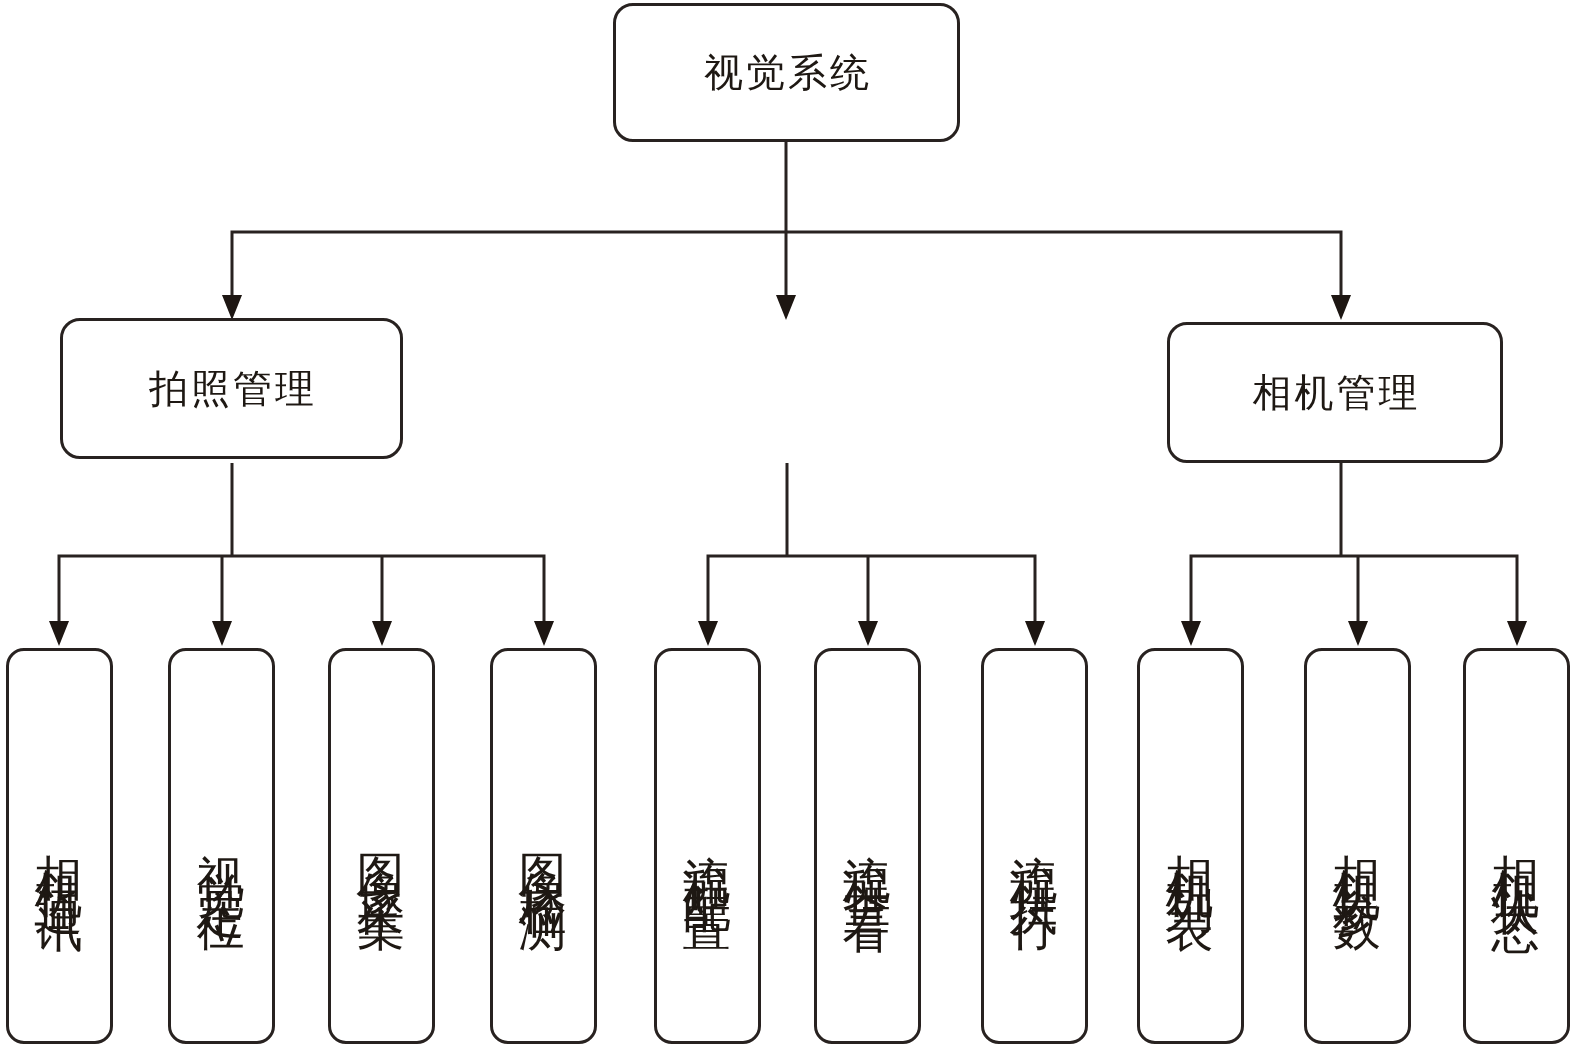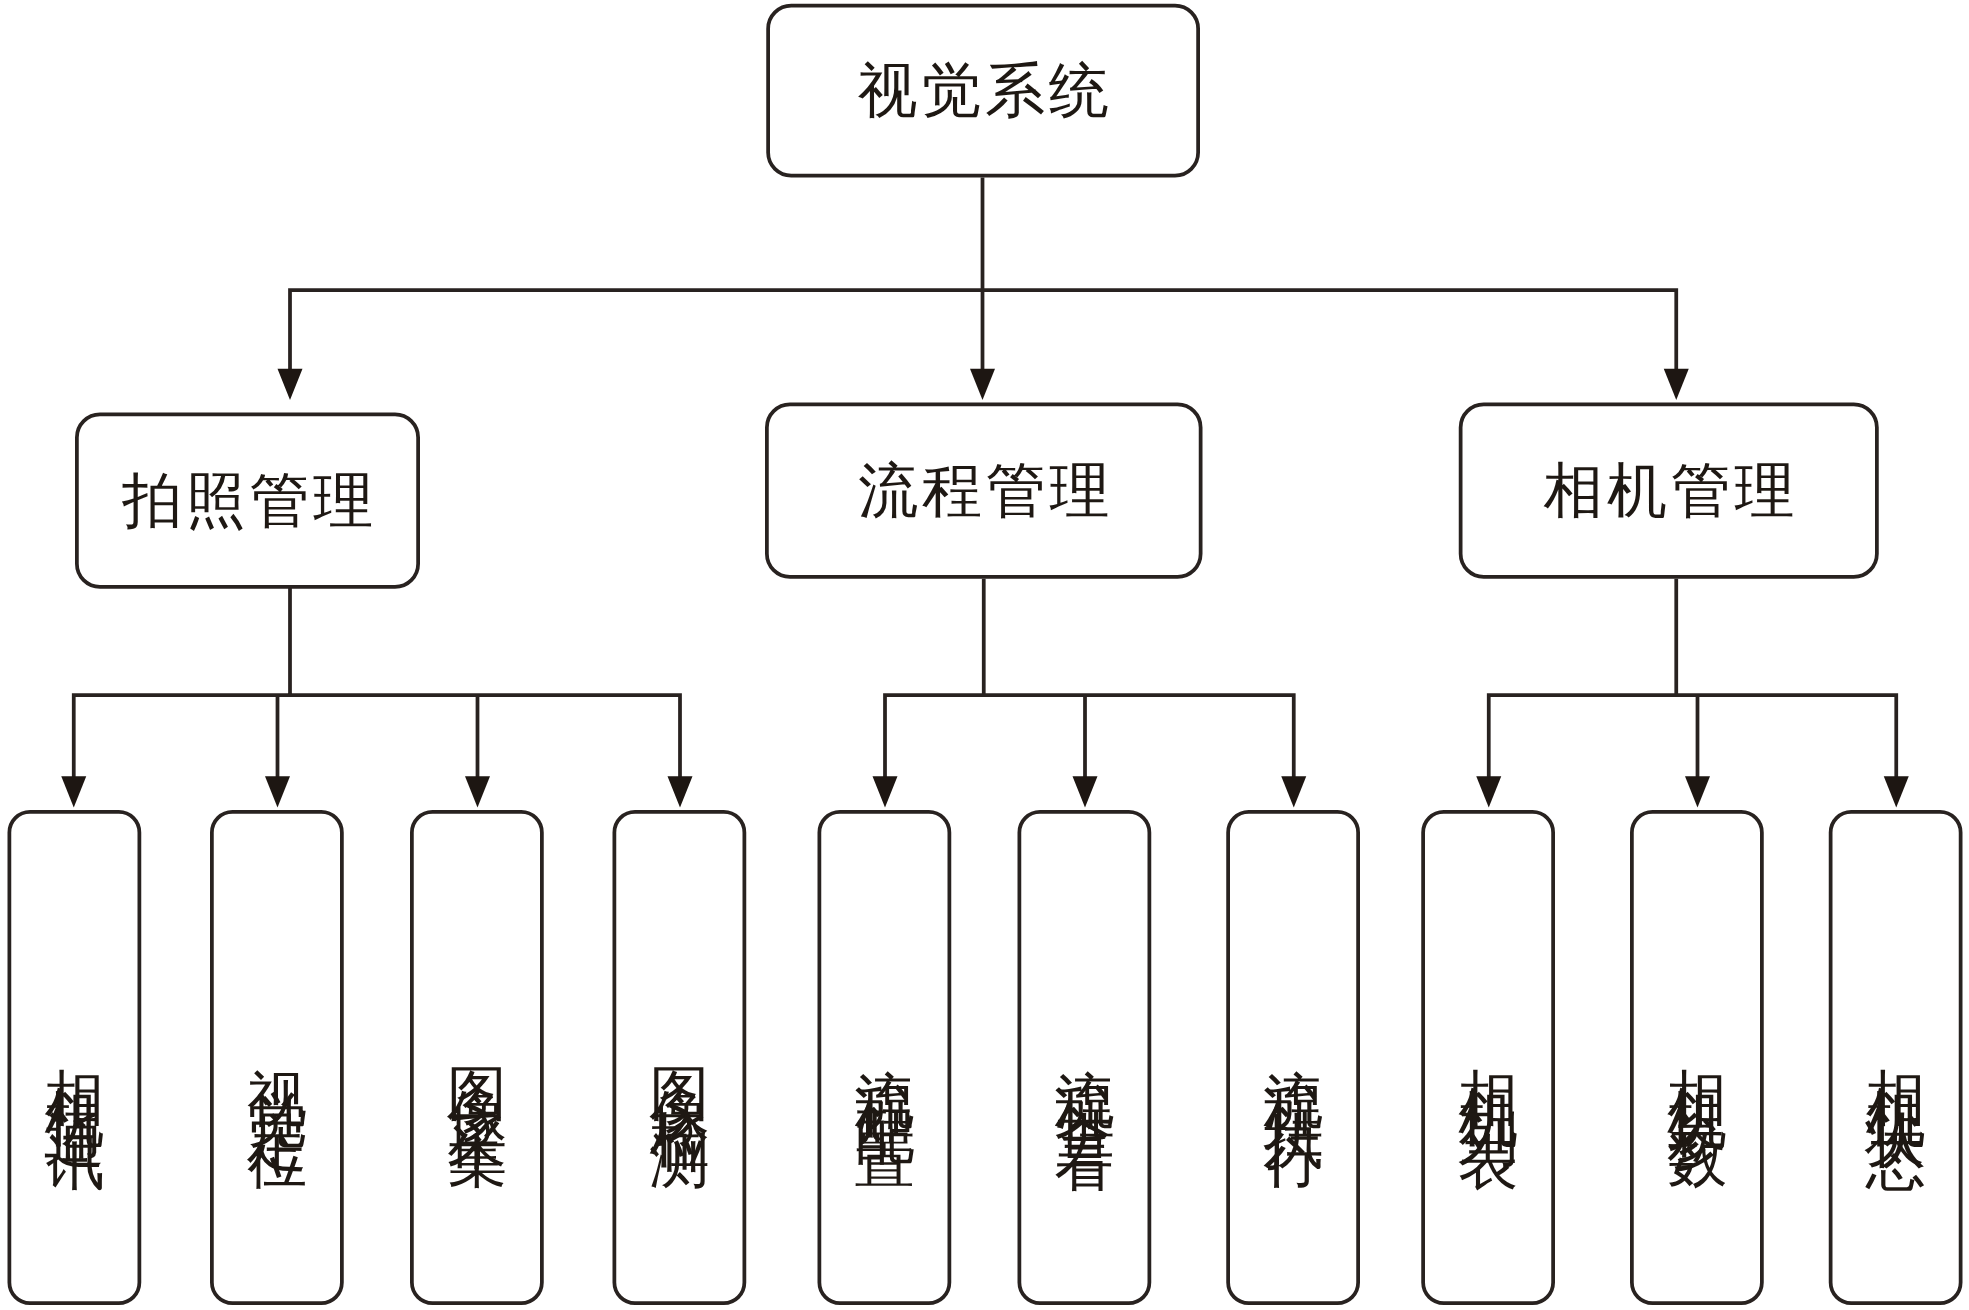--- a/index.html
+++ b/index.html
@@ -37,21 +37,21 @@
     box-sizing: border-box;
     background: var(--box-fill, #ffffff);
     border: 3px solid var(--box-border, #282220);
     border-radius: 20px;
     display: flex;
     align-items: center;
     justify-content: center;
     color: var(--text-color, #1e1813);
   }
   .node-h {
-    font-size: 48px;
+    font-size: 39px;
     letter-spacing: 3px;
     text-indent: 3px;
     white-space: nowrap;
   }
   .node-v {
     font-size: 48px;
     border-radius: 18px;
   }
   .vlabel {
     writing-mode: vertical-rl;
@@ -87,22 +87,21 @@
     <polygon points="698,621 718,621 708,646"></polygon>
     <polygon points="858,621 878,621 868,646"></polygon>
     <polygon points="1025,621 1045,621 1035,646"></polygon>
     <polygon points="1181,621 1201,621 1191,646"></polygon>
     <polygon points="1348,621 1368,621 1358,646"></polygon>
     <polygon points="1507,621 1527,621 1517,646"></polygon>
   </svg>
 
   <div class="node node-h" style="left:613px; top:3px; width:347px; height:139px;">视觉系统</div>
 
-  <div class="node node-h" style="left:60px; top:330px; width:276px; height:141px;">拍照管理</div>
-  <div class="node node-h" style="left:612px; top:322px; width:350px; height:141px;">流程管理</div>
+  <div class="node node-h" style="left:60px; top:318px; width:343px; height:141px;">拍照管理</div>
   <div class="node node-h" style="left:1167px; top:322px; width:336px; height:141px;">相机管理</div>
 
   <div class="node node-v" style="left:6px; top:648px; width:107px; height:396px;">
     <span class="vlabel">相机通讯</span>
   </div>
   <div class="node node-v" style="left:168px; top:648px; width:107px; height:396px;">
     <span class="vlabel">视觉定位</span>
   </div>
   <div class="node node-v" style="left:328px; top:648px; width:107px; height:396px;">
     <span class="vlabel">图像采集</span>

